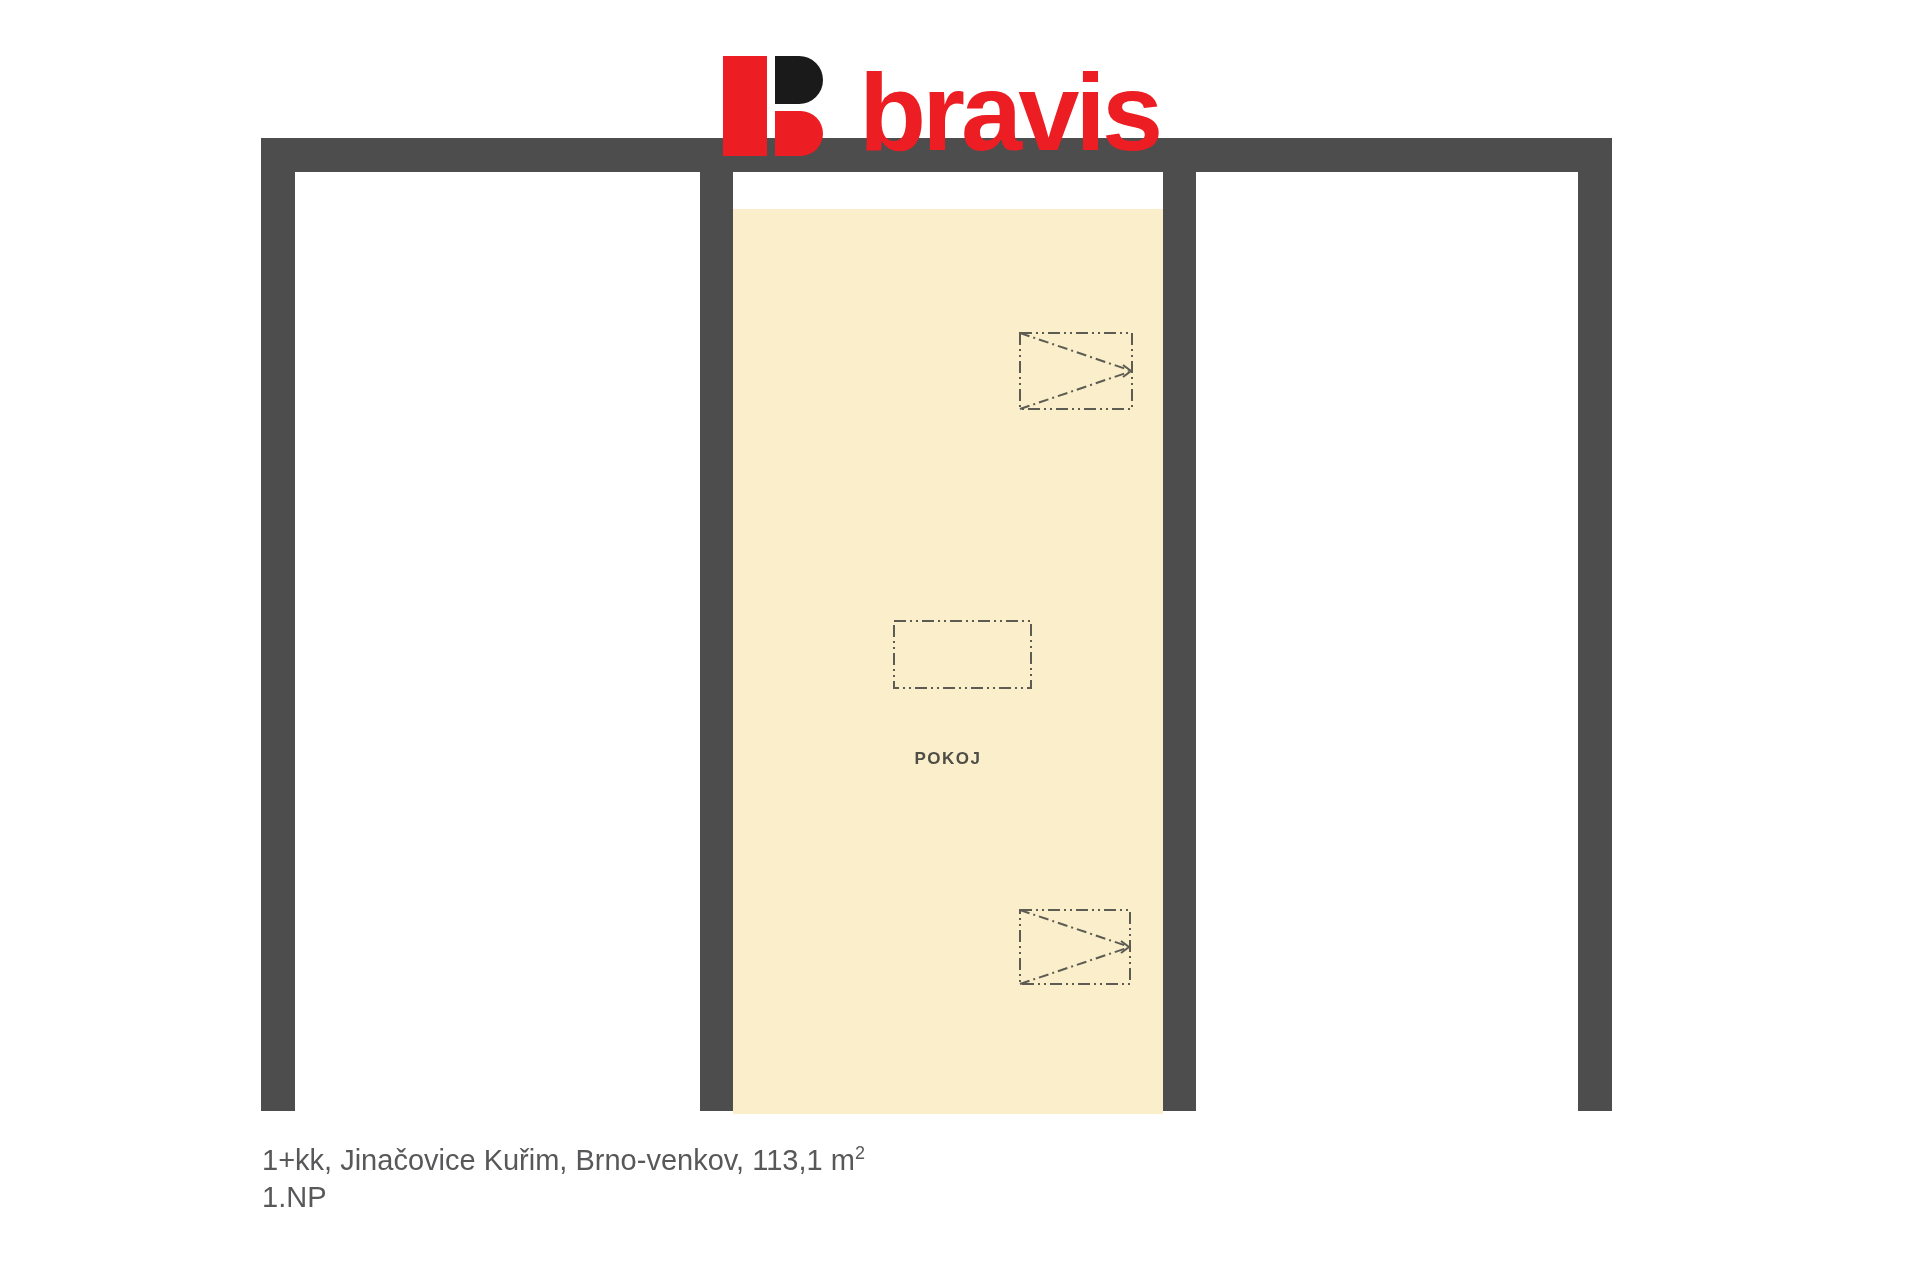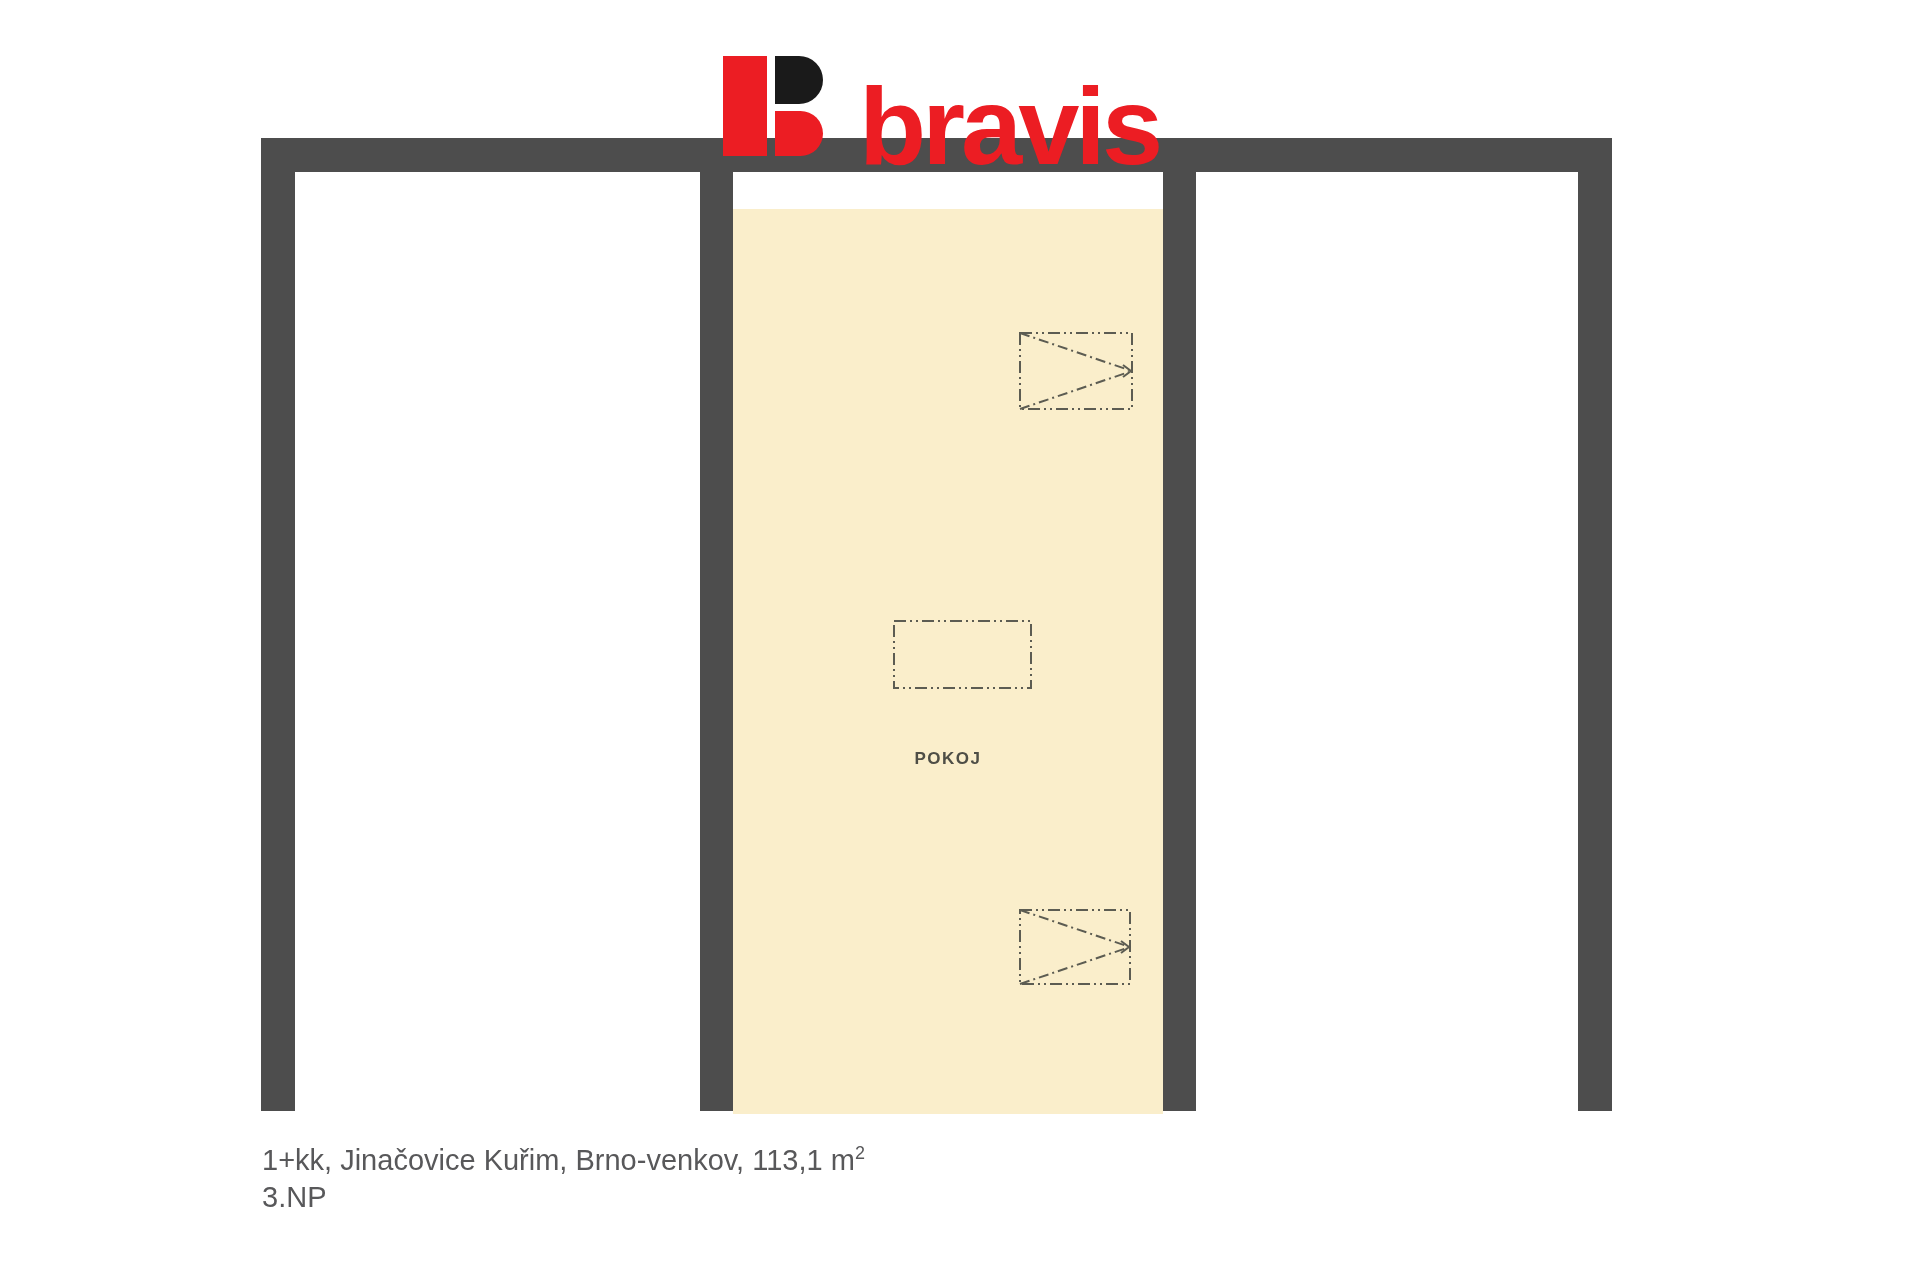--- a/index.html
+++ b/index.html
@@ -19,21 +19,21 @@
 
   
   .logo{position:absolute;left:723px;top:56px;width:480px;height:100px;z-index:3;}
   .logo-mark{position:absolute;left:0;top:0;width:100px;height:100px;}
   .logo-stem{position:absolute;left:0;top:0;width:44px;height:100px;background:var(--red);}
   .logo-bowl-top{position:absolute;left:52px;top:0;width:48px;height:48px;background:var(--black);
     border-radius:0 26px 26px 0;}
   .logo-bowl-bottom{position:absolute;left:52px;top:55px;width:48px;height:45px;background:var(--red);
     border-radius:0 24px 24px 0;}
   .logo-text{
-    position:absolute;left:136px;top:15px;
+    position:absolute;left:136px;top:1px;
     font-weight:bold;font-size:110px;line-height:1;letter-spacing:-4px;
     color:var(--red);white-space:nowrap;
   }
 
   
   .plan{
     position:absolute;left:261px;top:138px;width:1351px;height:973px;
     box-sizing:border-box;border:34px solid var(--wall);background:#fff;z-index:1;
   }
   .room{position:absolute;top:0;height:905px;margin-top:37px;}
@@ -100,16 +100,16 @@
         <path d="M102 32 L110 38 L102 44"></path>
       </svg>
     </div>
 
     <div class="iwall iwall-2"></div>
     <div class="room room-right"></div>
   </div>
 
   <div class="caption">
     <div class="caption-line1"><span>1+kk, Jinačovice Kuřim, Brno-venkov, 113,1 m</span><sup>2</sup></div>
-    <div class="caption-line2">3.NP</div>
+    <div class="caption-line2">1.NP</div>
   </div>
 
 </div>
 
 </body></html>

